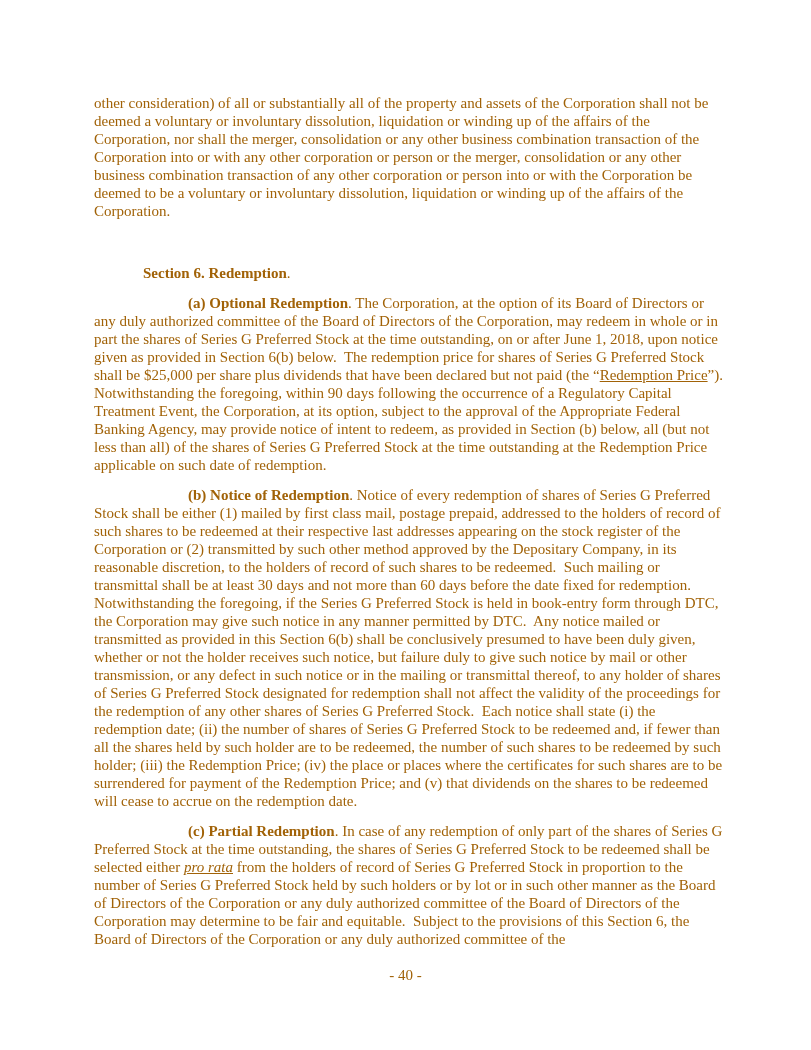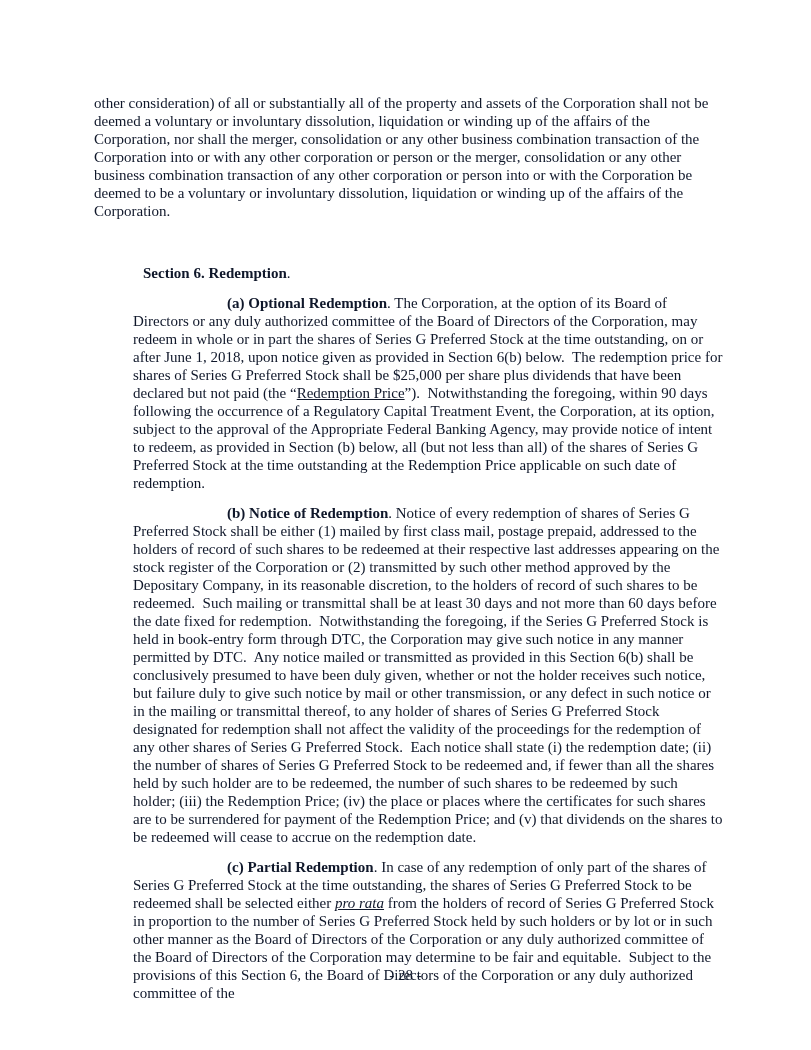--- a/index.html
+++ b/index.html
@@ -7,38 +7,38 @@
     padding: 0;
     background: #ffffff;
   }
   .page {
     position: relative;
     width: 811px;
     height: 1050px;
     background: #ffffff;
     overflow: hidden;
     font-family: "Liberation Serif", "DejaVu Serif", serif;
-    color: #0f172a;
+    color: #a16207;
   }
   .doc-body {
     position: absolute;
     left: 94px;
     top: 94px;
     width: 630px;
   }
   .para {
     margin: 0 0 12px 0;
     font-size: 15px;
     line-height: 18px;
     text-align: left;
     white-space: pre-wrap;
   }
   .indent-none    { text-indent: 0; }
   .indent-section { text-indent: 49px; margin-top: 44px; }
-  .indent-subsection { text-indent: 94px; margin-left: 39px; }
+  .indent-subsection { text-indent: 94px; }
   .bold      { font-weight: bold; }
   .italic    { font-style: italic; text-decoration: underline; }
   .underline { text-decoration: underline; }
   .page-number {
     position: absolute;
     left: 0;
     right: 0;
     top: 966px;
     text-align: center;
     font-size: 15px;
@@ -49,14 +49,14 @@
 <body>
 
 <div class="page">
   <div class="doc-body">
       <p class="para indent-none"><span>other consideration) of all or substantially all of the property and assets of the Corporation shall not be deemed a voluntary or involuntary dissolution, liquidation or winding up of the affairs of the Corporation, nor shall the merger, consolidation or any other business combination transaction of the Corporation into or with any other corporation or person or the merger, consolidation or any other business combination transaction of any other corporation or person into or with the Corporation be deemed to be a voluntary or involuntary dissolution, liquidation or winding up of the affairs of the Corporation.</span></p>
       <p class="para indent-section"><span class="bold">Section 6. Redemption</span><span>.</span></p>
       <p class="para indent-subsection"><span class="bold">(a) Optional Redemption</span><span>. The Corporation, at the option of its Board of Directors or any duly authorized committee of the Board of Directors of the Corporation, may redeem in whole or in part the shares of Series G Preferred Stock at the time outstanding, on or after June 1, 2018, upon notice given as provided in Section 6(b) below.  The redemption price for shares of Series G Preferred Stock shall be $25,000 per share plus dividends that have been declared but not paid (the “</span><span class="underline">Redemption Price</span><span>”).  Notwithstanding the foregoing, within 90 days following the occurrence of a Regulatory Capital Treatment Event, the Corporation, at its option, subject to the approval of the Appropriate Federal Banking Agency, may provide notice of intent to redeem, as provided in Section (b) below, all (but not less than all) of the shares of Series G Preferred Stock at the time outstanding at the Redemption Price applicable on such date of redemption.</span></p>
       <p class="para indent-subsection"><span class="bold">(b) Notice of Redemption</span><span>. Notice of every redemption of shares of Series G Preferred Stock shall be either (1) mailed by first class mail, postage prepaid, addressed to the holders of record of such shares to be redeemed at their respective last addresses appearing on the stock register of the Corporation or (2) transmitted by such other method approved by the Depositary Company, in its reasonable discretion, to the holders of record of such shares to be redeemed.  Such mailing or transmittal shall be at least 30 days and not more than 60 days before the date fixed for redemption.  Notwithstanding the foregoing, if the Series G Preferred Stock is held in book-entry form through DTC, the Corporation may give such notice in any manner permitted by DTC.  Any notice mailed or transmitted as provided in this Section 6(b) shall be conclusively presumed to have been duly given, whether or not the holder receives such notice, but failure duly to give such notice by mail or other transmission, or any defect in such notice or in the mailing or transmittal thereof, to any holder of shares of Series G Preferred Stock designated for redemption shall not affect the validity of the proceedings for the redemption of any other shares of Series G Preferred Stock.  Each notice shall state (i) the redemption date; (ii) the number of shares of Series G Preferred Stock to be redeemed and, if fewer than all the shares held by such holder are to be redeemed, the number of such shares to be redeemed by such holder; (iii) the Redemption Price; (iv) the place or places where the certificates for such shares are to be surrendered for payment of the Redemption Price; and (v) that dividends on the shares to be redeemed will cease to accrue on the redemption date.</span></p>
       <p class="para indent-subsection"><span class="bold">(c) Partial Redemption</span><span>. In case of any redemption of only part of the shares of Series G Preferred Stock at the time outstanding, the shares of Series G Preferred Stock to be redeemed shall be selected either </span><span class="italic">pro rata</span><span> from the holders of record of Series G Preferred Stock in proportion to the number of Series G Preferred Stock held by such holders or by lot or in such other manner as the Board of Directors of the Corporation or any duly authorized committee of the Board of Directors of the Corporation may determine to be fair and equitable.  Subject to the provisions of this Section 6, the Board of Directors of the Corporation or any duly authorized committee of the</span></p>
     </div>
-  <div class="page-number">- 28 -</div>
+  <div class="page-number">- 40 -</div>
 </div>
 
 </body></html>

